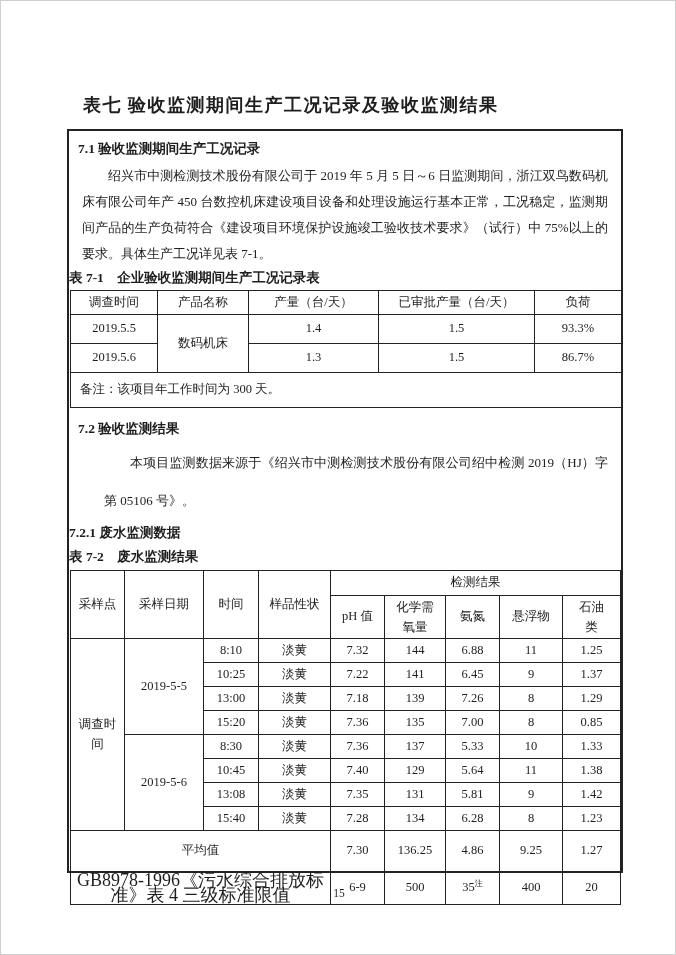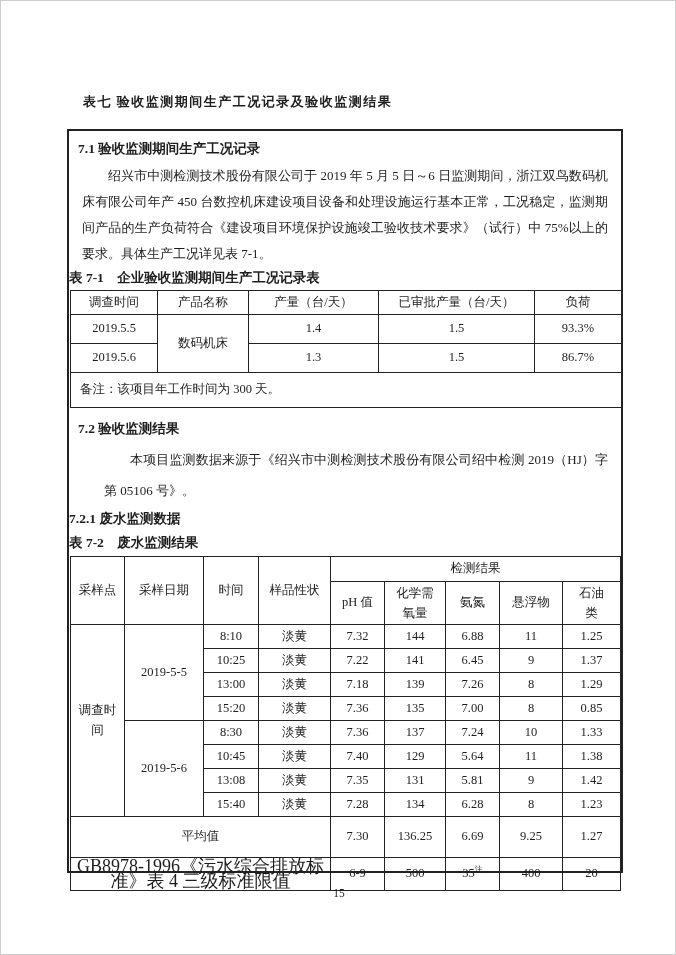--- a/index.html
+++ b/index.html
@@ -8,35 +8,35 @@
     font-family:"Liberation Serif","DejaVu Serif",serif;
     color:#1e1e1e;
   }
   .page {
     position:relative; width:676px; height:955px;
     box-sizing:border-box; border:1px solid #cfcfcf; background:#fff;
     overflow:hidden;
   }
   .doc-title {
     position:absolute; left:82px; top:92px;
-    font-size:13px; font-weight:bold; letter-spacing:1.5px;
+    font-size:18px; font-weight:bold; letter-spacing:1.5px;
   }
   .box {
     position:absolute; left:66px; top:128px;
     width:556px; height:744px;
     border:2px solid #222; box-sizing:border-box;
     background:#fff;
   }
   .h-sec { font-weight:bold; font-size:13.5px; margin:9px 0 0 9px; line-height:18px; }
   .h-sub { font-weight:bold; font-size:13.5px; margin:4px 0 0 0; line-height:18px; }
   .para {
     font-size:13px; line-height:26px; text-align:justify;
     margin:5px 13px 0 13px; text-indent:2em;
   }
-  .para2 { line-height:31px; margin-top:6px;margin-left:35px; }
+  .para2 { line-height:38px; margin-top:6px;margin-left:35px; }
   .tcaption { text-align:left; font-weight:bold; font-size:13.5px; margin-top:2px; line-height:18px; }
   .tcaption2 { margin-top:6px; }
   table { border-collapse:collapse; table-layout:fixed; margin:3px 0 0 1px; }
   th,td {
     border:1px solid #222; text-align:center; vertical-align:middle;
     font-size:12.5px; font-weight:normal; padding:0; line-height:1.55;
     overflow:hidden;
   }
   .t1 { width:551px; margin-top:3px; }
   .t1 tr.hdr { height:24px; }
@@ -182,21 +182,21 @@
         <td>8</td>
         <td>0.85</td>
       </tr>
 
       <tr class="data">
         <td rowspan="4">2019-5-6</td>
         <td>8:30</td>
         <td>淡黄</td>
         <td>7.36</td>
         <td>137</td>
-        <td>7.24</td>
+        <td>5.33</td>
         <td>10</td>
         <td>1.33</td>
       </tr>
       <tr class="data">
         <td>10:45</td>
         <td>淡黄</td>
         <td>7.40</td>
         <td>129</td>
         <td>5.64</td>
         <td>11</td>
@@ -218,21 +218,21 @@
         <td>134</td>
         <td>6.28</td>
         <td>8</td>
         <td>1.23</td>
       </tr>
 
       <tr class="avg">
         <td colspan="4">平均值</td>
         <td>7.30</td>
         <td>136.25</td>
-        <td>6.69</td>
+        <td>4.86</td>
         <td>9.25</td>
         <td>1.27</td>
       </tr>
       <tr class="std">
         <td colspan="4" class="std-label">GB8978-1996《污水综合排放标准》表 4 三级标准限值</td>
         <td>6-9</td>
         <td>500</td>
         <td><span>35</span><sup class="mark">注</sup></td>
         <td>400</td>
         <td>20</td>

